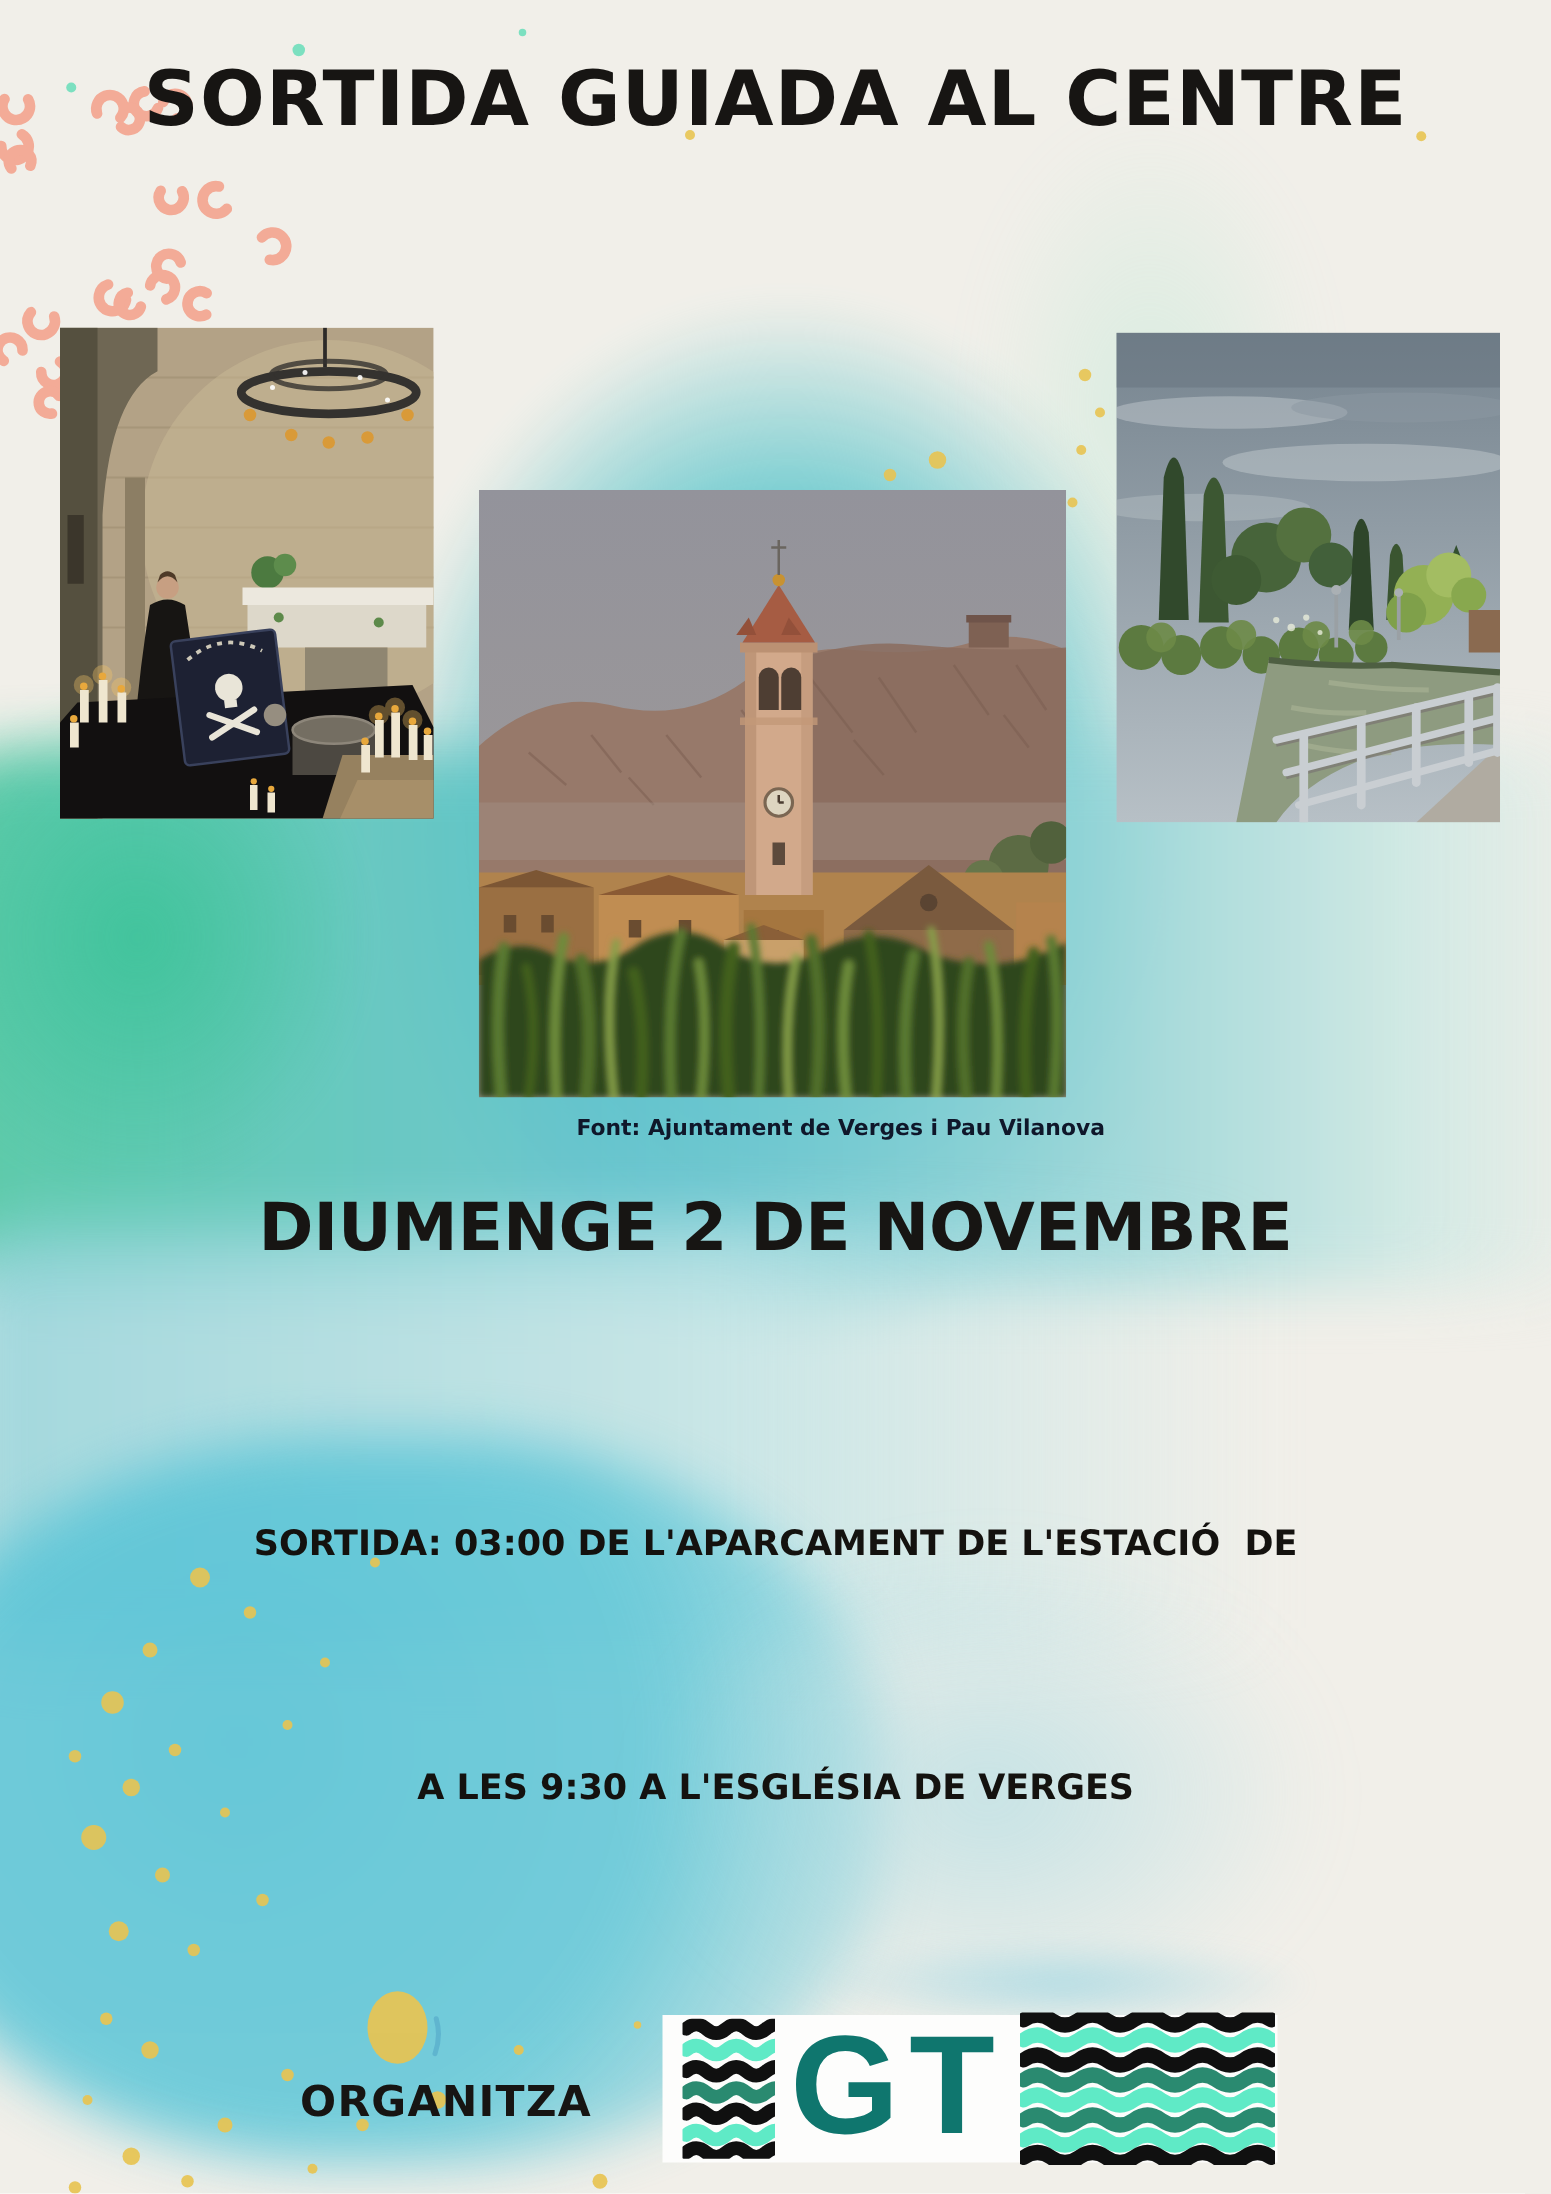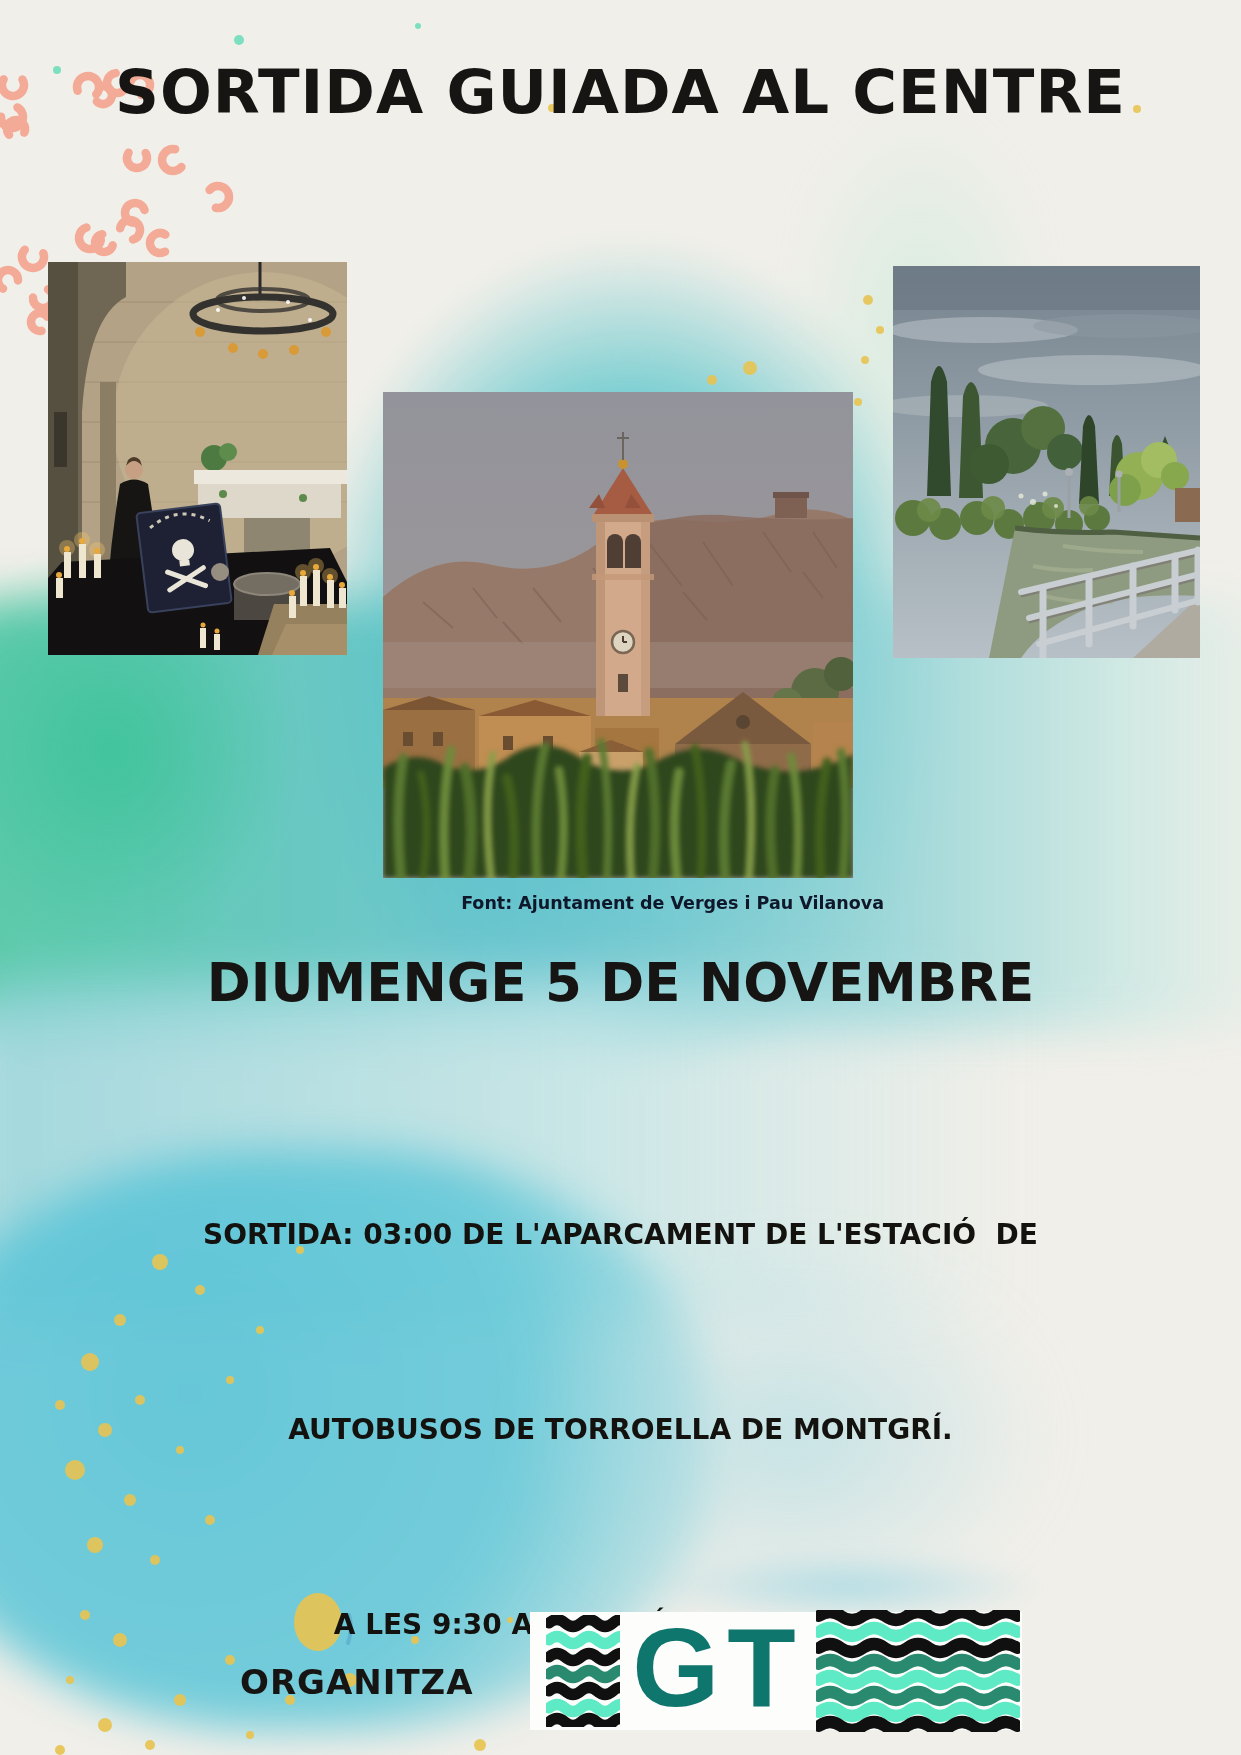--- a/index.html
+++ b/index.html
@@ -39,21 +39,21 @@
   .decor-layer{position:absolute;left:0;top:0;z-index:2;pointer-events:none;}
   .photo{position:absolute;z-index:3;overflow:hidden;}
   .photo svg{display:block;width:100%;height:100%;}
   .photo-left{left:48px;top:262px;width:299px;height:393px;}
   .photo-center{left:383px;top:392px;width:470px;height:486px;}
   .photo-right{left:893px;top:266px;width:307px;height:392px;}
 
   
   .txt{position:absolute;z-index:4;color:#171513;font-weight:bold;white-space:pre-wrap;}
   .title{left:0;right:0;text-align:center;font-size:61px;letter-spacing:1px;}
-  .title-1{top:56px;}
+  .title-1{top:44px;}
   .title-2{top:146px;}
   .caption{top:893px;left:344px;width:540px;text-align:right;font-size:17.5px;color:#0f172a;}
   .date{left:0;right:0;top:952px;text-align:center;font-size:53px;}
   .body-block{top:1072px;left:40px;width:1161px;text-align:center;font-size:28px;line-height:65px;color:#14120f;}
   .organizer{top:1662px;left:240px;font-size:34px;letter-spacing:1px;}
 
   
   .logo-box{position:absolute;z-index:4;left:530px;top:1612px;width:492px;height:118px;
     background:#fdfdfc;display:flex;align-items:center;}
   .logo-wave{flex:none;display:block;}
@@ -446,25 +446,24 @@
             <path d="M305,284 V336"></path>
         </g>
       </g>
     </svg>
   </div>
 
   <div class="txt title title-1">SORTIDA GUIADA AL CENTRE</div>
 
   <div class="txt caption">Font: Ajuntament de Verges i Pau Vilanova</div>
 
-  <div class="txt date">DIUMENGE 5 DE NOVEMBRE</div>
+  <div class="txt date">DIUMENGE 2 DE NOVEMBRE</div>
 
   <div class="txt body-block">
     <div>SORTIDA: 03:00 DE L'APARCAMENT DE L'ESTACIÓ  DE</div>
-    <div>AUTOBUSOS DE TORROELLA DE MONTGRÍ.</div>
     <div>A LES 9:30 A L'ESGLÉSIA DE VERGES</div>
     
     
     
     
     
   </div>
 
   <div class="txt organizer">ORGANITZA</div>
 

